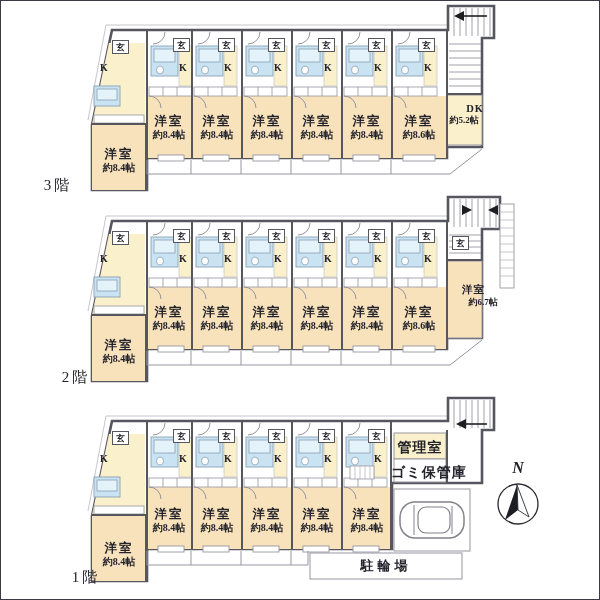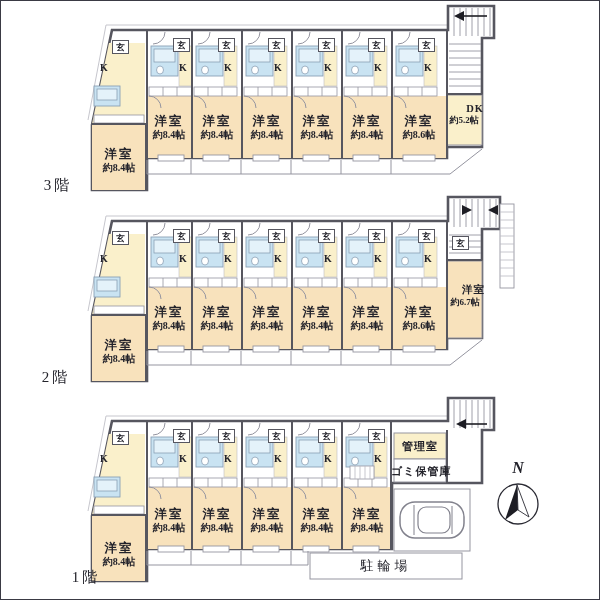--- a/index.html
+++ b/index.html
@@ -10,22 +10,22 @@
        font-family:"Liberation Serif","DejaVu Serif",serif;}
   .rm{font-size:12.5px;font-weight:700;letter-spacing:2px;}
   .rs{font-size:10px;font-weight:700;letter-spacing:0px;}
   .dk1{font-size:10.5px;font-weight:700;letter-spacing:1px;text-align:right;}
   .dk2{font-size:9px;font-weight:700;}
   .k{font-size:10px;font-weight:700;}
   .flr{font-size:15px;letter-spacing:3px;}
   .gen{position:absolute;width:15px;height:12px;background:#fff;border:1px solid #56565f;
        font-size:8.5px;line-height:12px;text-align:center;color:#23232b;font-weight:700;
        font-family:"Liberation Serif","DejaVu Serif",serif;}
-  .fac{font-size:11px;font-weight:700;letter-spacing:1px;}
-  .bike{font-size:13px;font-weight:400;letter-spacing:4px;}
+  .fac{font-size:14px;font-weight:700;letter-spacing:1px;}
+  .bike{font-size:13px;font-weight:700;letter-spacing:4px;}
   .north{font-size:16px;font-style:italic;font-weight:700;}
 </style>
 </head>
 <body>
 
 <div class="canvas">
 
 <svg width="600" height="600" viewBox="0 0 600 600">
   <defs>
     <g id="u">
@@ -277,21 +277,21 @@
     <rect x="310" y="553" width="152" height="26" fill="#ffffff" stroke="#9595a0" stroke-width="1"></rect>
     <g>
       <circle cx="518" cy="504" r="20" fill="#ffffff" stroke="#2a2a33" stroke-width="1.3"></circle>
       <polygon points="517,485 505,520 518,510" fill="#1d1d24"></polygon>
       <polygon points="517,485 529,517 518,510" fill="none" stroke="#2a2a33" stroke-width="0.9"></polygon>
     </g>
   </g>
 </svg>
 
 <div class="lbl flr" style="left:36px;top:177px;width:44px;">3階</div>
-<div class="lbl flr" style="left:34px;top:369px;width:44px;">2階</div>
+<div class="lbl flr" style="left:54px;top:369px;width:44px;">2階</div>
 <div class="lbl flr" style="left:64px;top:569px;width:44px;">1階</div>
 
 <div class="lbl rm" style="left:89px;top:147px;width:60px;">洋室</div>
 <div class="lbl rs" style="left:85px;top:162px;width:68px;">約8.4帖</div>
 <div class="lbl rm" style="left:139px;top:114px;width:60px;">洋室</div>
 <div class="lbl rs" style="left:135px;top:129px;width:68px;">約8.4帖</div>
 <div class="lbl rm" style="left:187px;top:114px;width:60px;">洋室</div>
 <div class="lbl rs" style="left:183px;top:129px;width:68px;">約8.4帖</div>
 <div class="lbl rm" style="left:237px;top:114px;width:60px;">洋室</div>
 <div class="lbl rs" style="left:233px;top:129px;width:68px;">約8.4帖</div>
@@ -312,21 +312,21 @@
 <div class="lbl rs" style="left:183px;top:320px;width:68px;">約8.4帖</div>
 <div class="lbl rm" style="left:237px;top:305px;width:60px;">洋室</div>
 <div class="lbl rs" style="left:233px;top:320px;width:68px;">約8.4帖</div>
 <div class="lbl rm" style="left:287px;top:305px;width:60px;">洋室</div>
 <div class="lbl rs" style="left:283px;top:320px;width:68px;">約8.4帖</div>
 <div class="lbl rm" style="left:337px;top:305px;width:60px;">洋室</div>
 <div class="lbl rs" style="left:333px;top:320px;width:68px;">約8.4帖</div>
 <div class="lbl rm" style="left:389px;top:305px;width:60px;">洋室</div>
 <div class="lbl rs" style="left:385px;top:320px;width:68px;">約8.6帖</div>
 <div class="lbl dk1" style="left:445px;top:284px;width:40px;">洋室</div>
-<div class="lbl dk2" style="left:441px;top:297px;width:48px;">約6.7帖</div>
+<div class="lbl dk2" style="left:459px;top:297px;width:48px;">約6.7帖</div>
 
 <div class="lbl rm" style="left:89px;top:541px;width:60px;">洋室</div>
 <div class="lbl rs" style="left:85px;top:556px;width:68px;">約8.4帖</div>
 <div class="lbl rm" style="left:139px;top:507px;width:60px;">洋室</div>
 <div class="lbl rs" style="left:135px;top:522px;width:68px;">約8.4帖</div>
 <div class="lbl rm" style="left:187px;top:507px;width:60px;">洋室</div>
 <div class="lbl rs" style="left:183px;top:522px;width:68px;">約8.4帖</div>
 <div class="lbl rm" style="left:237px;top:507px;width:60px;">洋室</div>
 <div class="lbl rs" style="left:233px;top:522px;width:68px;">約8.4帖</div>
 <div class="lbl rm" style="left:287px;top:507px;width:60px;">洋室</div>

